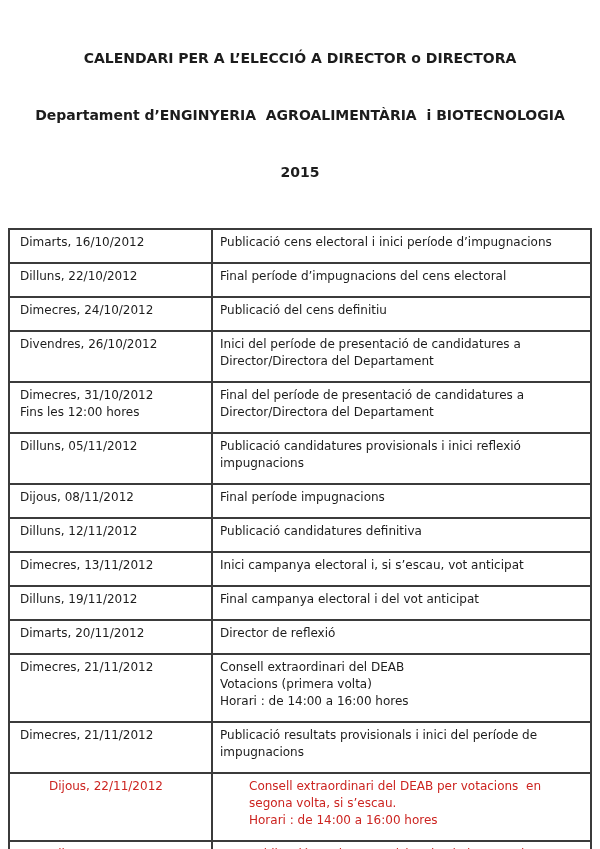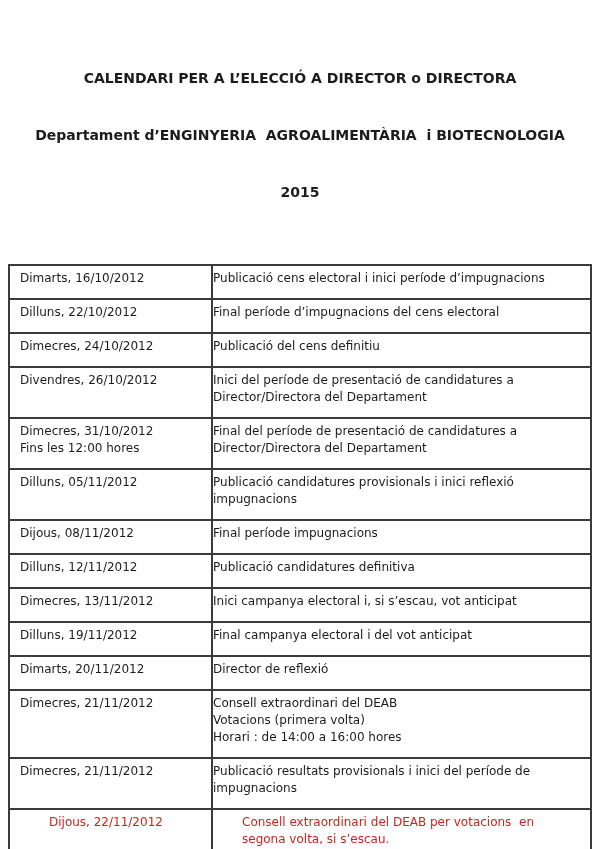--- a/index.html
+++ b/index.html
@@ -15,40 +15,39 @@
     height: 849px;
     overflow: hidden;
     box-sizing: border-box;
   }
   .doc-title {
     text-align: center;
     font-weight: bold;
     font-size: 14px;
     line-height: 19px;
     padding-top: 11px;
-    padding-bottom: 24px;
+    padding-bottom: 8px;
     white-space: pre-wrap;
-    margin-top: 20px;
   }
   .doc-title .t-line { white-space: pre; }
   table.calendar {
     border-collapse: collapse;
     margin-left: 8px;
     width: 584px;
     table-layout: fixed;
   }
   table.calendar td {
     border: 2px solid #3b3b3b;
     vertical-align: top;
     padding: 4px 6px 11px 10px;
     font-size: 12px;
     line-height: 17px;
   }
   table.calendar td.date-cell { width: 185px; }
-  table.calendar td.desc-cell { padding-left: 0; }
+  table.calendar td.desc-cell { padding-left: 7px; }
   table.calendar tr:last-child td { padding-bottom: 3px; }
   .cell-line { white-space: pre-wrap; }
   .red { color: #cc2420; margin-left: 29px; }
 </style>
 </head>
 <body>
 
 <div class="page">
 
   <div class="doc-title">

